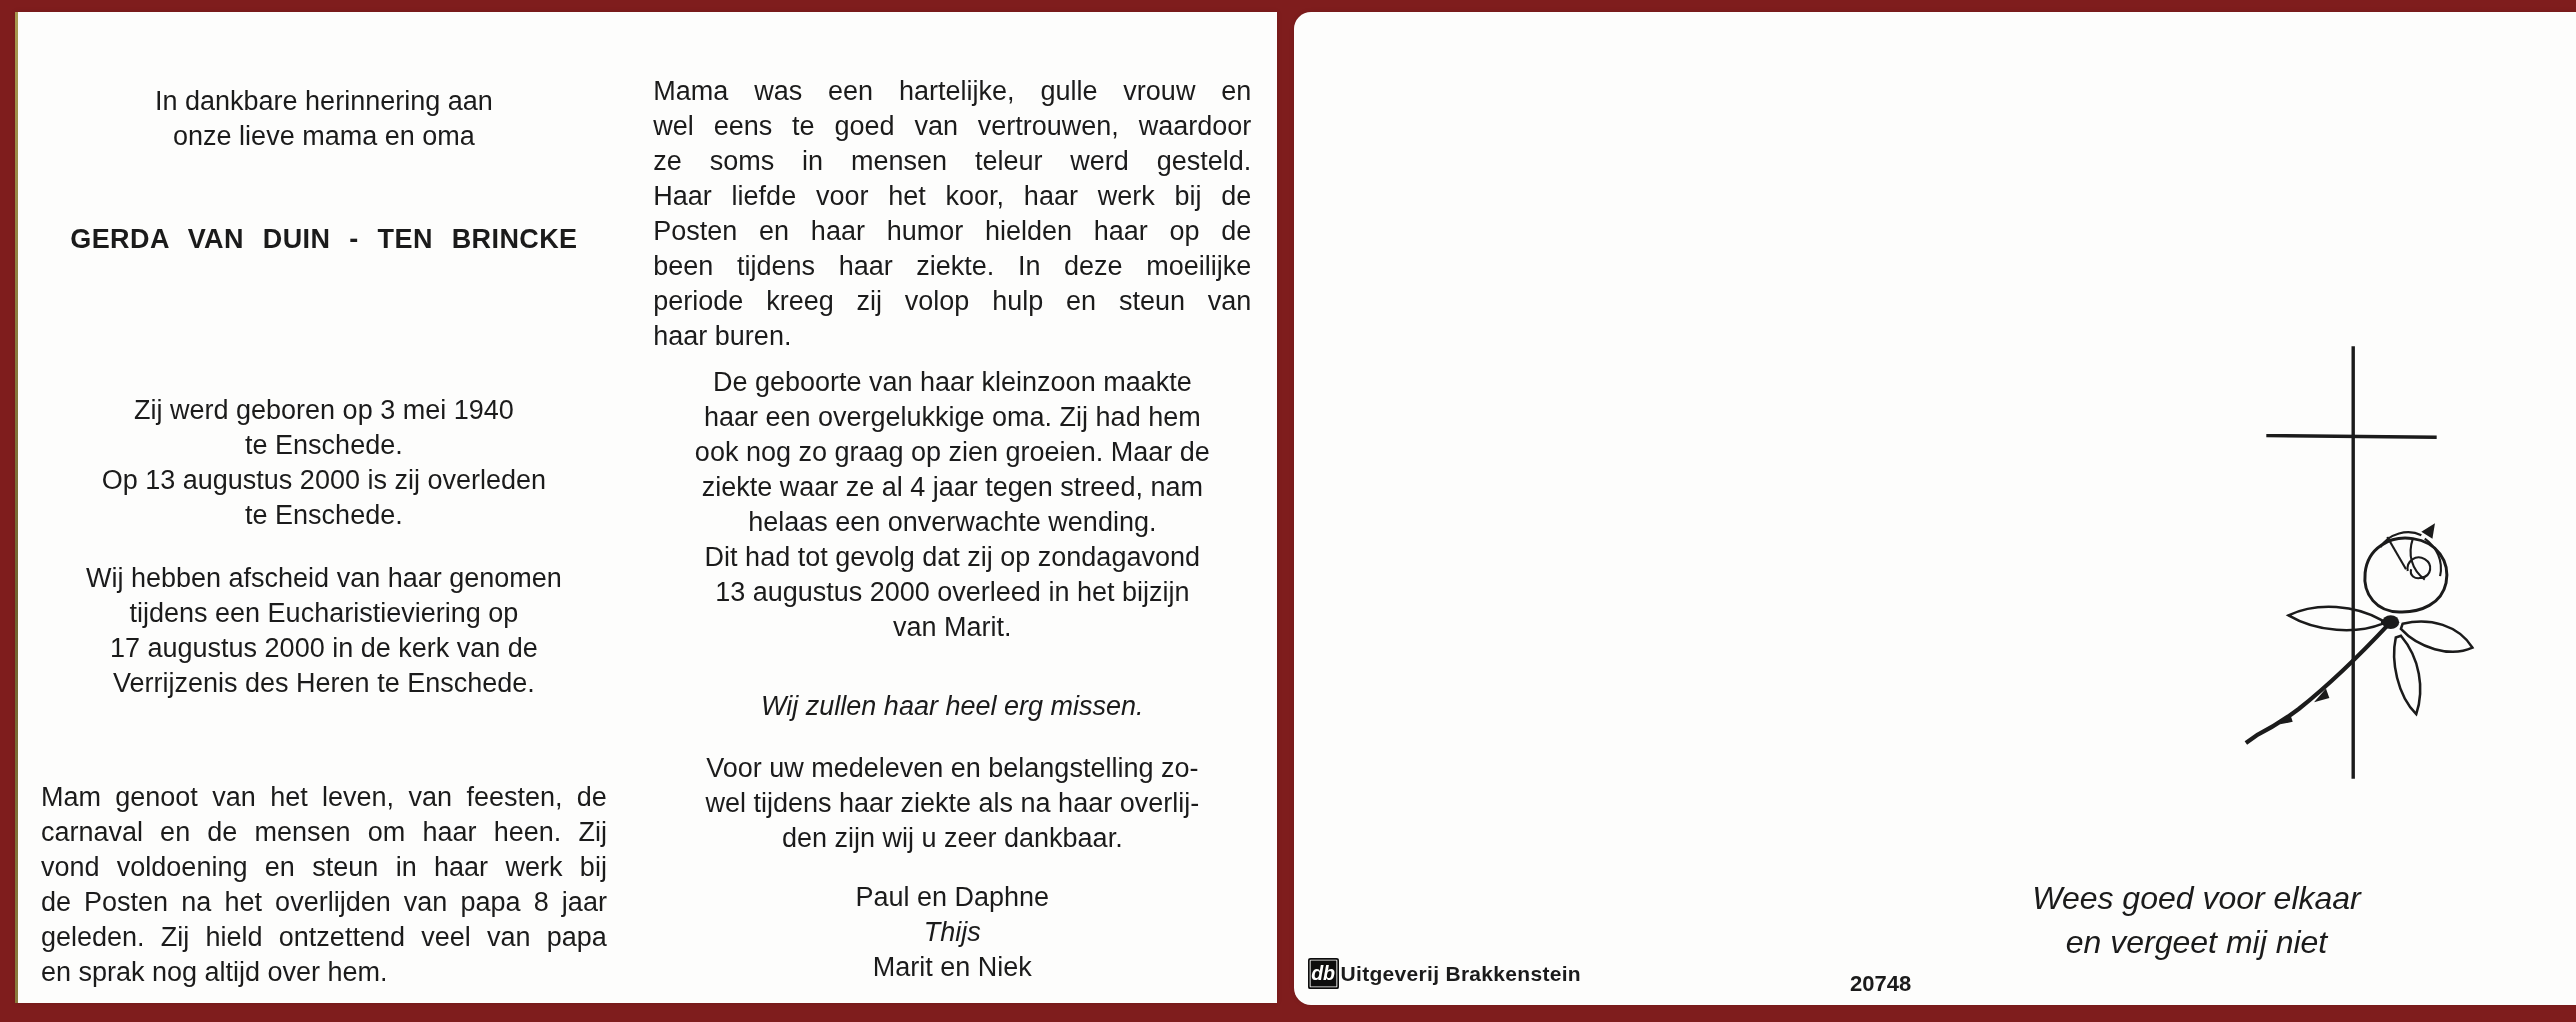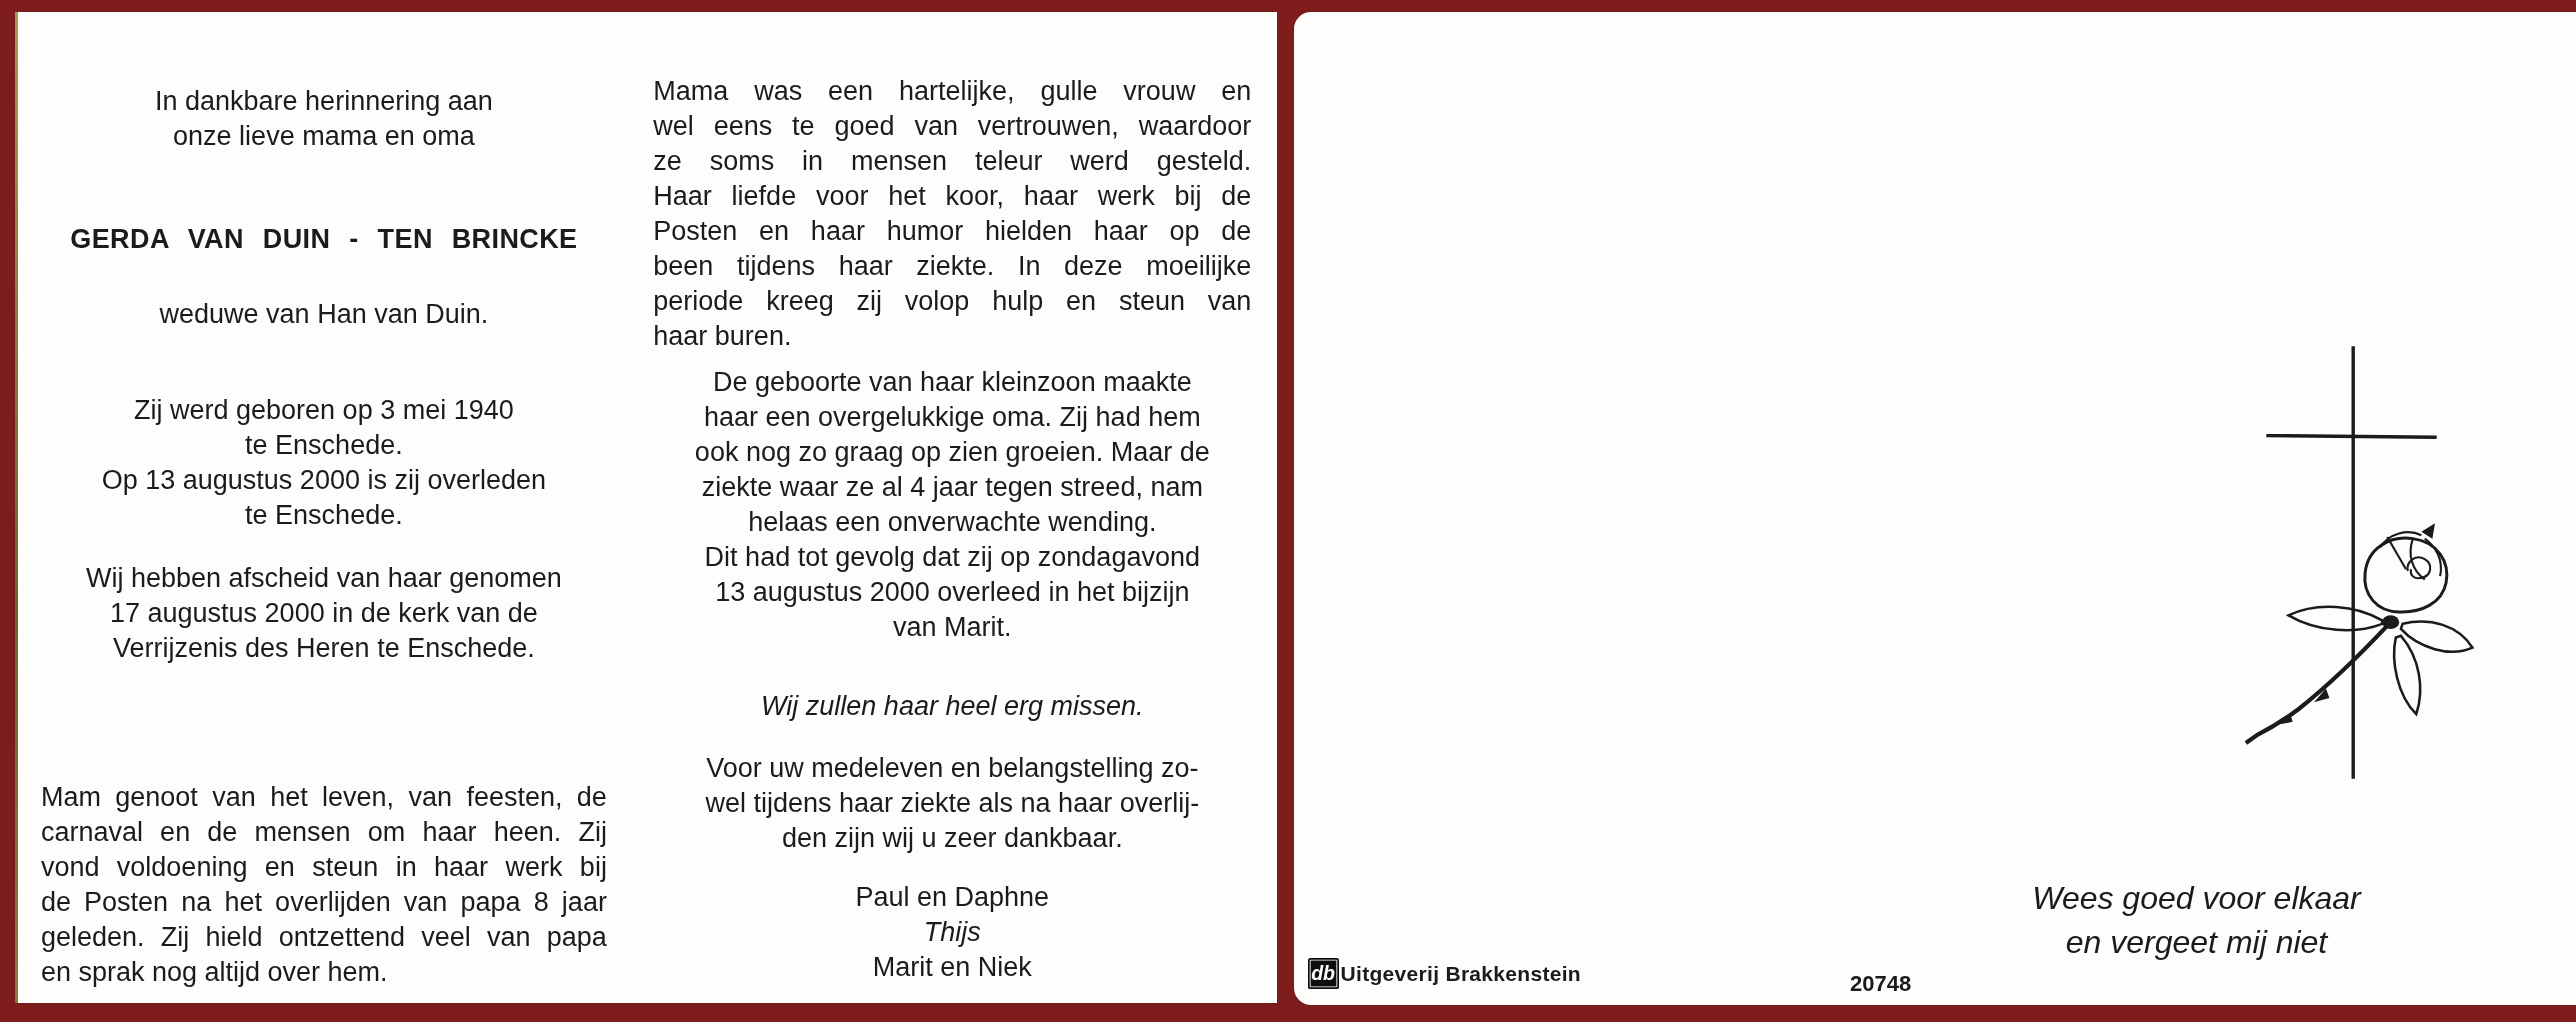--- a/index.html
+++ b/index.html
@@ -55,31 +55,31 @@
   <div class="page page-left">
     <div class="page-edge"></div>
 
     <div class="block col1 center intro">
       <div>In dankbare herinnering aan</div>
       <div>onze lieve mama en oma</div>
     </div>
 
     <div class="block col1 deceased-name">GERDA VAN DUIN - TEN BRINCKE</div>
 
-    <div class="block col1 center widow">weduwe van Han van Duin.</div>
 
     <div class="block col1 center birth">
       <div>Zij werd geboren op 3 mei 1940</div>
       <div>te Enschede.</div>
       <div>Op 13 augustus 2000 is zij overleden</div>
       <div>te Enschede.</div>
     </div>
 
     <div class="block col1 center farewell">
       <div>Wij hebben afscheid van haar genomen</div>
+      <div>tijdens een Eucharistieviering op</div>
       <div>17 augustus 2000 in de kerk van de</div>
       <div>Verrijzenis des Heren te Enschede.</div>
     </div>
 
     <div class="block col1 memory">
       <div class="jline">Mam genoot van het leven, van feesten, de</div>
       <div class="jline">carnaval en de mensen om haar heen. Zij</div>
       <div class="jline">vond voldoening en steun in haar werk bij</div>
       <div class="jline">de Posten na het overlijden van papa 8 jaar</div>
       <div class="jline">geleden. Zij hield ontzettend veel van papa</div>

